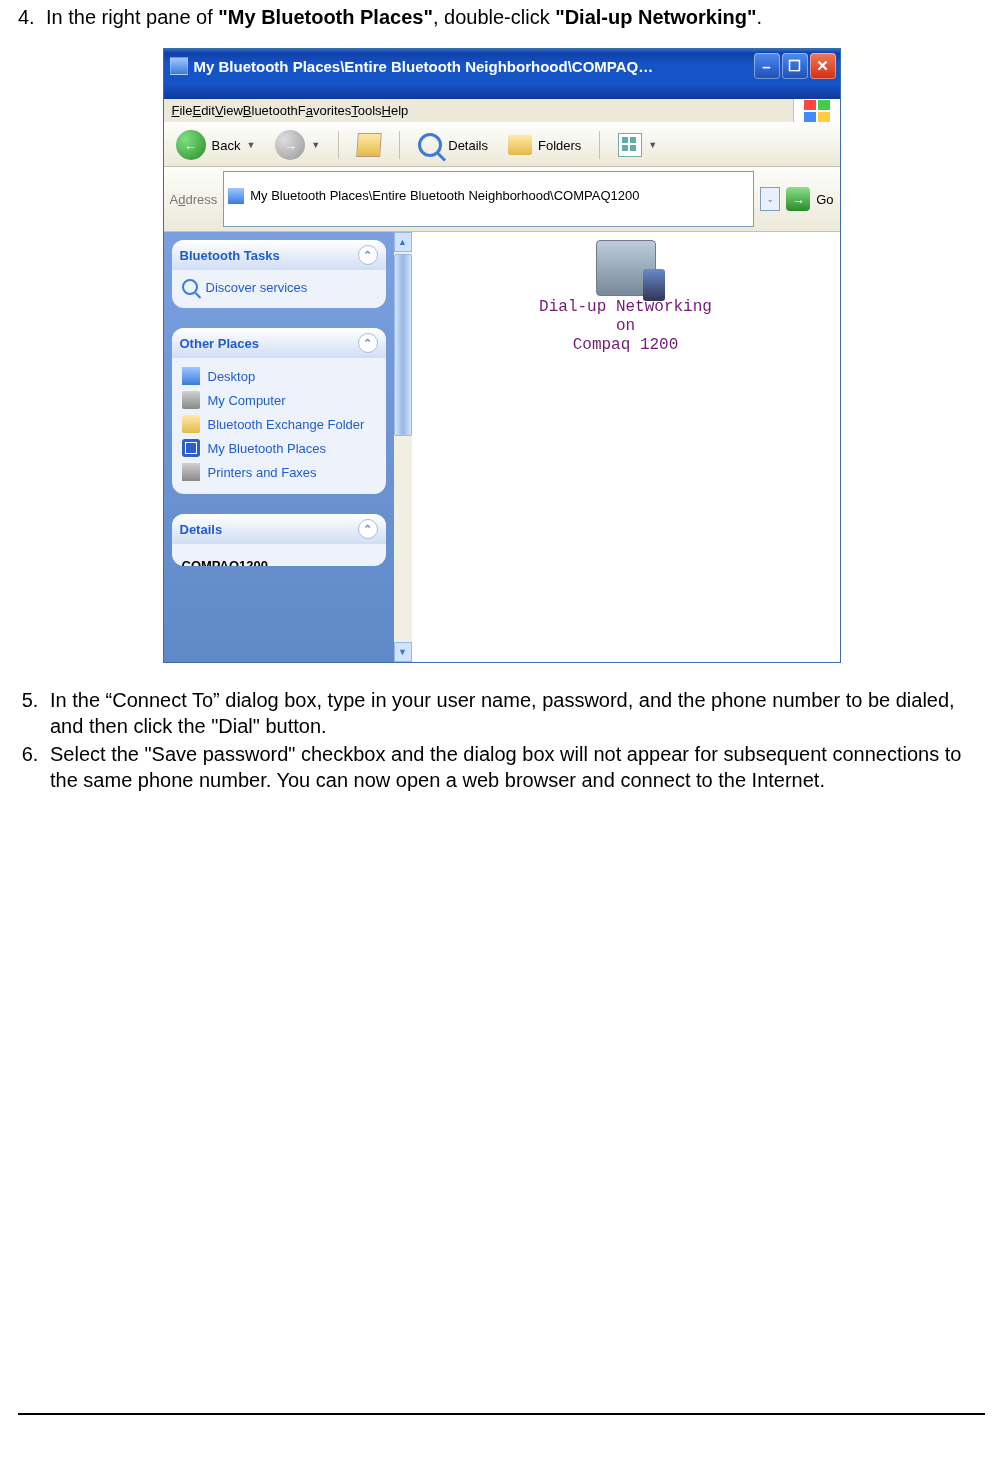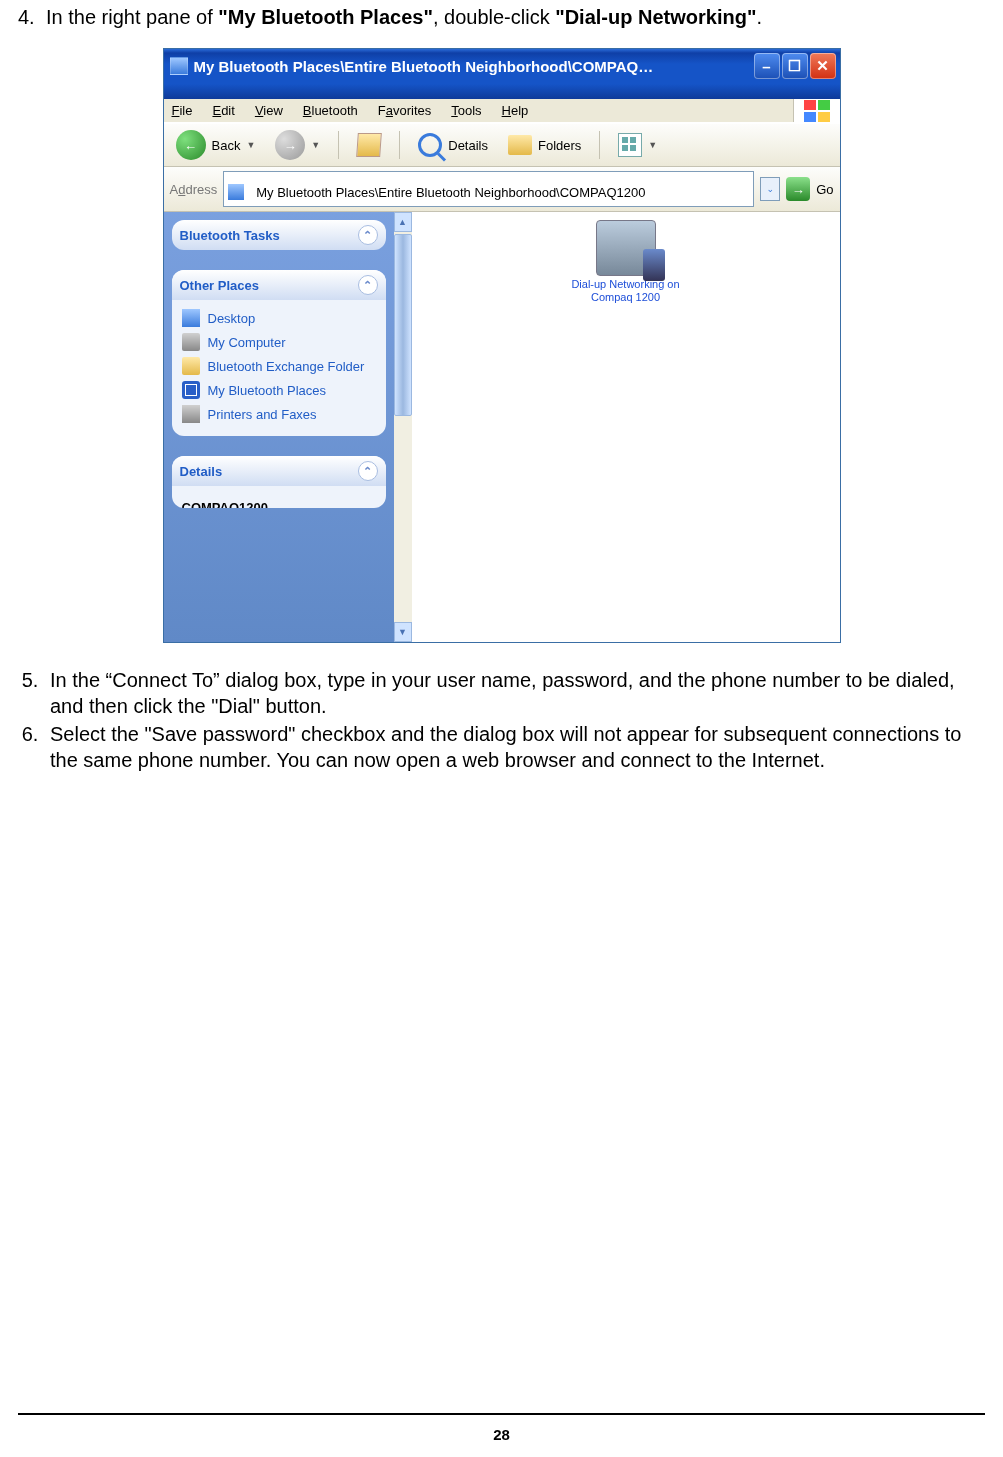--- a/index.html
+++ b/index.html
@@ -65,21 +65,20 @@
     font-family: Arial; font-weight: bold; color: #fff;
     box-shadow: inset 0 0 0 1px rgba(255,255,255,.4);
   }
   .winbtn.min, .winbtn.max { background: linear-gradient(#4f8cf0,#1b4fb5); }
   .winbtn.close { background: linear-gradient(#f07a5a,#d22f12); }
 
   .menubar {
     background: #ece9d8;
     padding: 4px 8px;
     display: flex;
-    gap: 20px;
     border-bottom: 1px solid #fff;
     position: relative;
   }
   .menubar .mitem { color: #000; }
   .menubar .mitem .ul { text-decoration: underline; }
   .flag {
     position: absolute; right: 0; top: 0; bottom: 0; width: 46px;
     background: #fff;
     border-left: 1px solid #c5c2b2;
     display: flex; align-items: center; justify-content: center;
@@ -127,21 +126,21 @@
 
   .addrbar {
     background: linear-gradient(#fdfdfb, #ece9d8);
     border-bottom: 1px solid #c5c2b2;
     padding: 4px 6px;
     display:flex; align-items:center; gap:6px;
   }
   .addrbar .lbl { color:#777; }
   .addrbox {
     flex:1; background:#fff; border:1px solid #7f9db9; height:22px;
-    display:flex; align-items:flex-end; padding:6px 4px; gap:12px;
+    display:flex; align-items:flex-start; padding:16px 4px; gap:6px;
   }
   .addrbox .ic { width:16px; height:16px; background:linear-gradient(#9ec7ff,#3a7bdc); }
   .addrdrop { width:18px; height:22px; border:1px solid #7f9db9; background:#e8f0fb; display:flex; align-items:center; justify-content:center; font-size:9px; color:#3a7bdc;}
   .gobtn { width:24px; height:24px; background:linear-gradient(#8be08b,#2a8a2a); border-radius:4px; display:flex; align-items:center; justify-content:center; color:#fff; }
 
   .body-area {
     display:flex; height: 430px;
     background: #7a98c4;
   }
   .sidebar {
@@ -203,21 +202,21 @@
   .svc-ico {
     width:58px; height:54px; margin:0 auto 2px auto;
     background: linear-gradient(#bcd, #789);
     border:1px solid #778; border-radius:4px;
     position:relative;
   }
   .svc-ico::after{
     content:""; position:absolute; right:-10px; bottom:-6px;
     width:22px; height:32px; background:linear-gradient(#6a8acb,#335); border-radius:3px;
   }
-  .svc-label { font-size:11px; color:#1d4ed8; line-height:1.2; }
+  .svc-label { font-size:16px; color:#701a75; line-height:1.2;font-family:Liberation Mono, monospace; }
 
   
   .hr {
     position:absolute; left:18px; right:18px; bottom:46px;
     border-top: 2px solid #000;
   }
   .pgnum {
     position:absolute; left:0; right:0; bottom:18px;
     text-align:center; font-size:15px; font-weight:bold;
     font-family: Arial, sans-serif;
@@ -312,20 +311,26 @@
 
       <div class="body-area">
 
         <div class="sidebar">
 
           <div class="panel">
             <div class="panel-hd">
               <span>Bluetooth Tasks</span>
               <div class="chev">⌃</div>
             </div>
+            <div class="panel-body">
+              <div class="link-item">
+                <div class="li-ico ic-discover"></div>
+                <span>Discover services</span>
+              </div>
+            </div>
           </div>
 
           <div class="panel">
             <div class="panel-hd">
               <span>Other Places</span>
               <div class="chev">⌃</div>
             </div>
             <div class="panel-body">
               <div class="link-item">
                 <div class="li-ico ic-desktop"></div>
@@ -384,15 +389,14 @@
     </div>
   </div>
 
   <ol class="steps" start="5">
     <li>In the “Connect To” dialog box, type in your user name, password, and the phone number to be dialed, and then click the "Dial" button.</li>
     <li>Select the "Save password" checkbox and the dialog box will not appear for subsequent connections to the same phone number. You can now open a web browser and connect to the Internet.</li>
   </ol>
 
 
   <div class="hr"></div>
-  <div class="pgnum">28</div>
 
 </div>
 
 </body></html>

